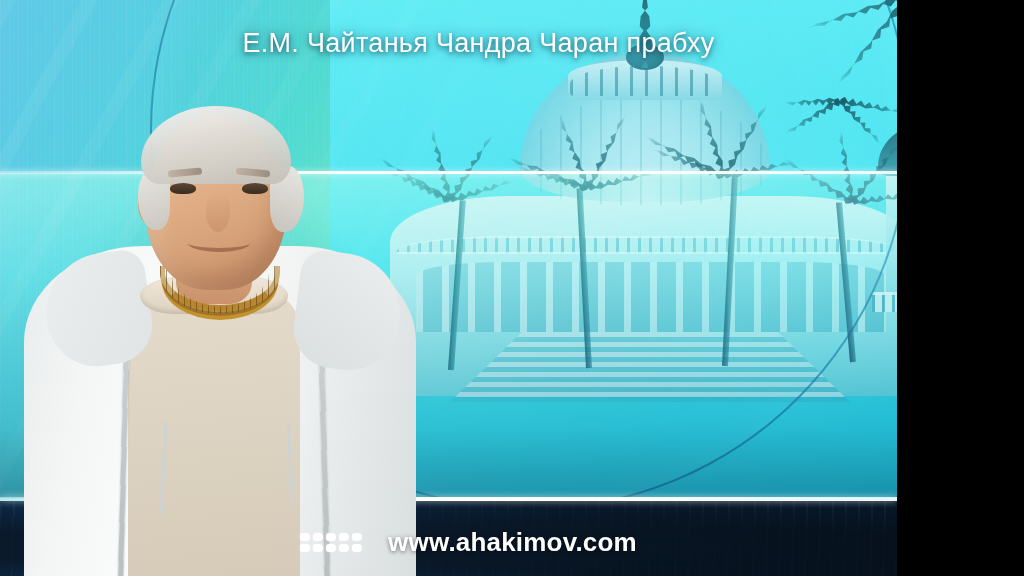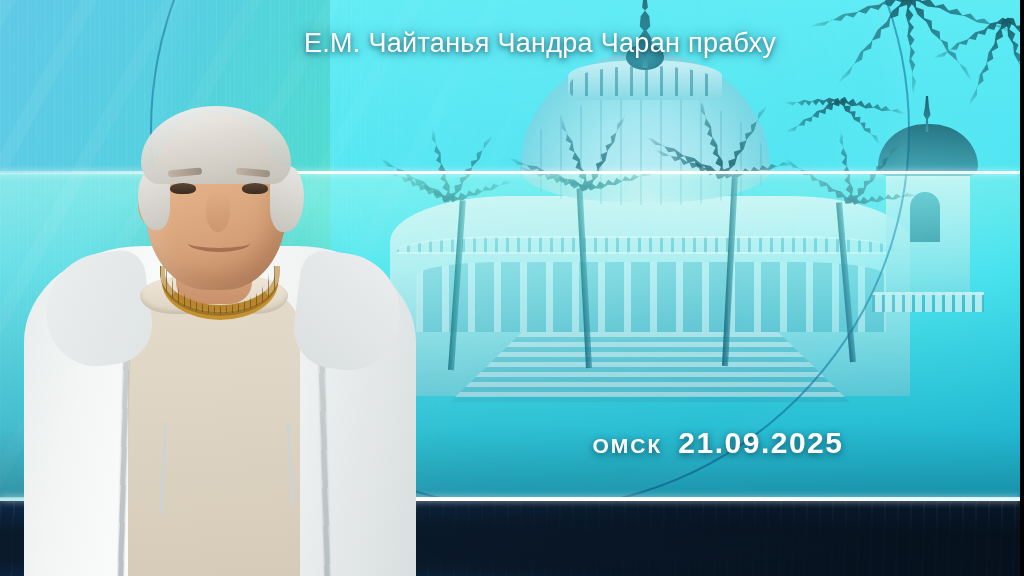--- a/index.html
+++ b/index.html
@@ -1,20 +1,20 @@
 <!DOCTYPE html>
 <html lang="ru"><head>
 <meta charset="utf-8">
 <title>Promo Banner</title>
 <style>
   html,body{margin:0;padding:0;background:#000;}
   *{box-sizing:border-box;}
   .stage{
     position:relative;
-    width:1020px;height:576px;
+    width:897px;height:576px;
     overflow:hidden;
     font-family:"Liberation Sans","DejaVu Sans",sans-serif;
     background:#0b1a2b;
   }
 
   
   .bg-base{
     position:absolute;inset:0;
     background:
       linear-gradient(115deg,
@@ -549,18 +549,30 @@
     <div class="p-brow-r"></div>
     <div class="p-eye-l"></div>
     <div class="p-eye-r"></div>
     <div class="p-nose"></div>
     <div class="p-smile"></div>
   </div>
 
   <div class="speaker">Е.М. Чайтанья Чандра Чаран прабху</div>
 
 
-  <div class="place-date">
-    <span class="city">Омск</span><span class="date">21.09.2025</span>
+
+  <div class="footer">
+    <div class="logo-mark">
+      <span></span>
+      <span></span>
+      <span></span>
+      <span></span>
+      <span></span>
+      <span></span>
+      <span></span>
+      <span></span>
+      <span></span>
+      <span></span>
+    </div>
+    <div class="site">www.ahakimov.com</div>
   </div>
 
-
 </div>
 
 </body></html>

